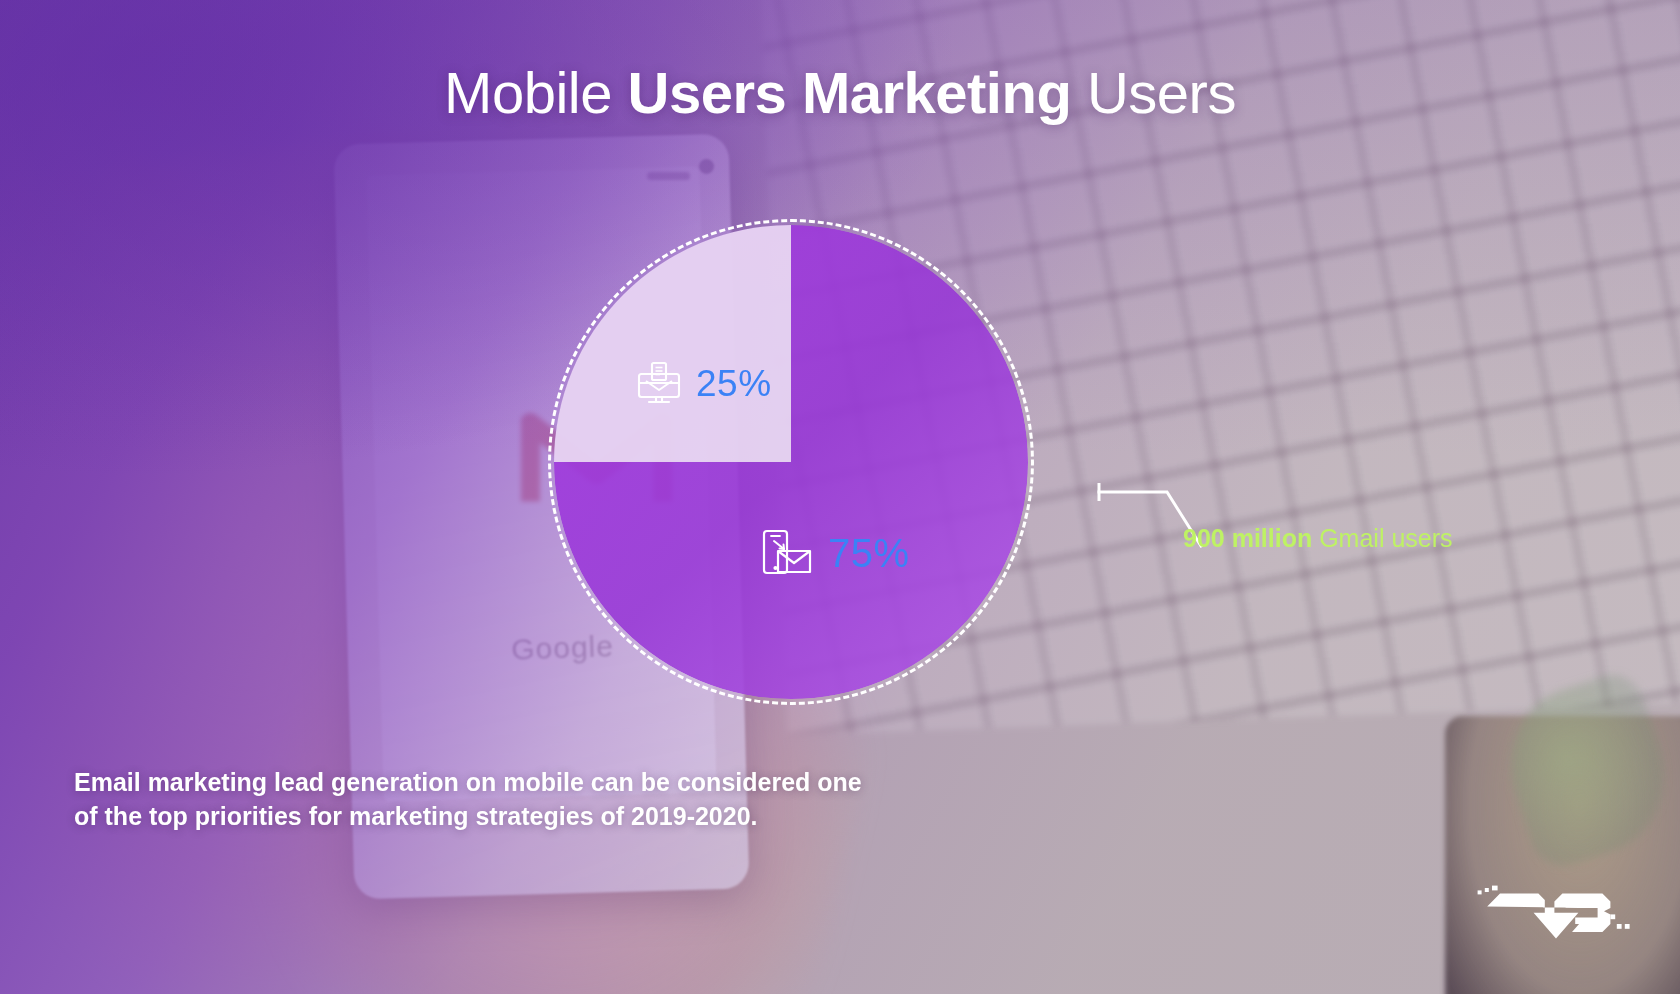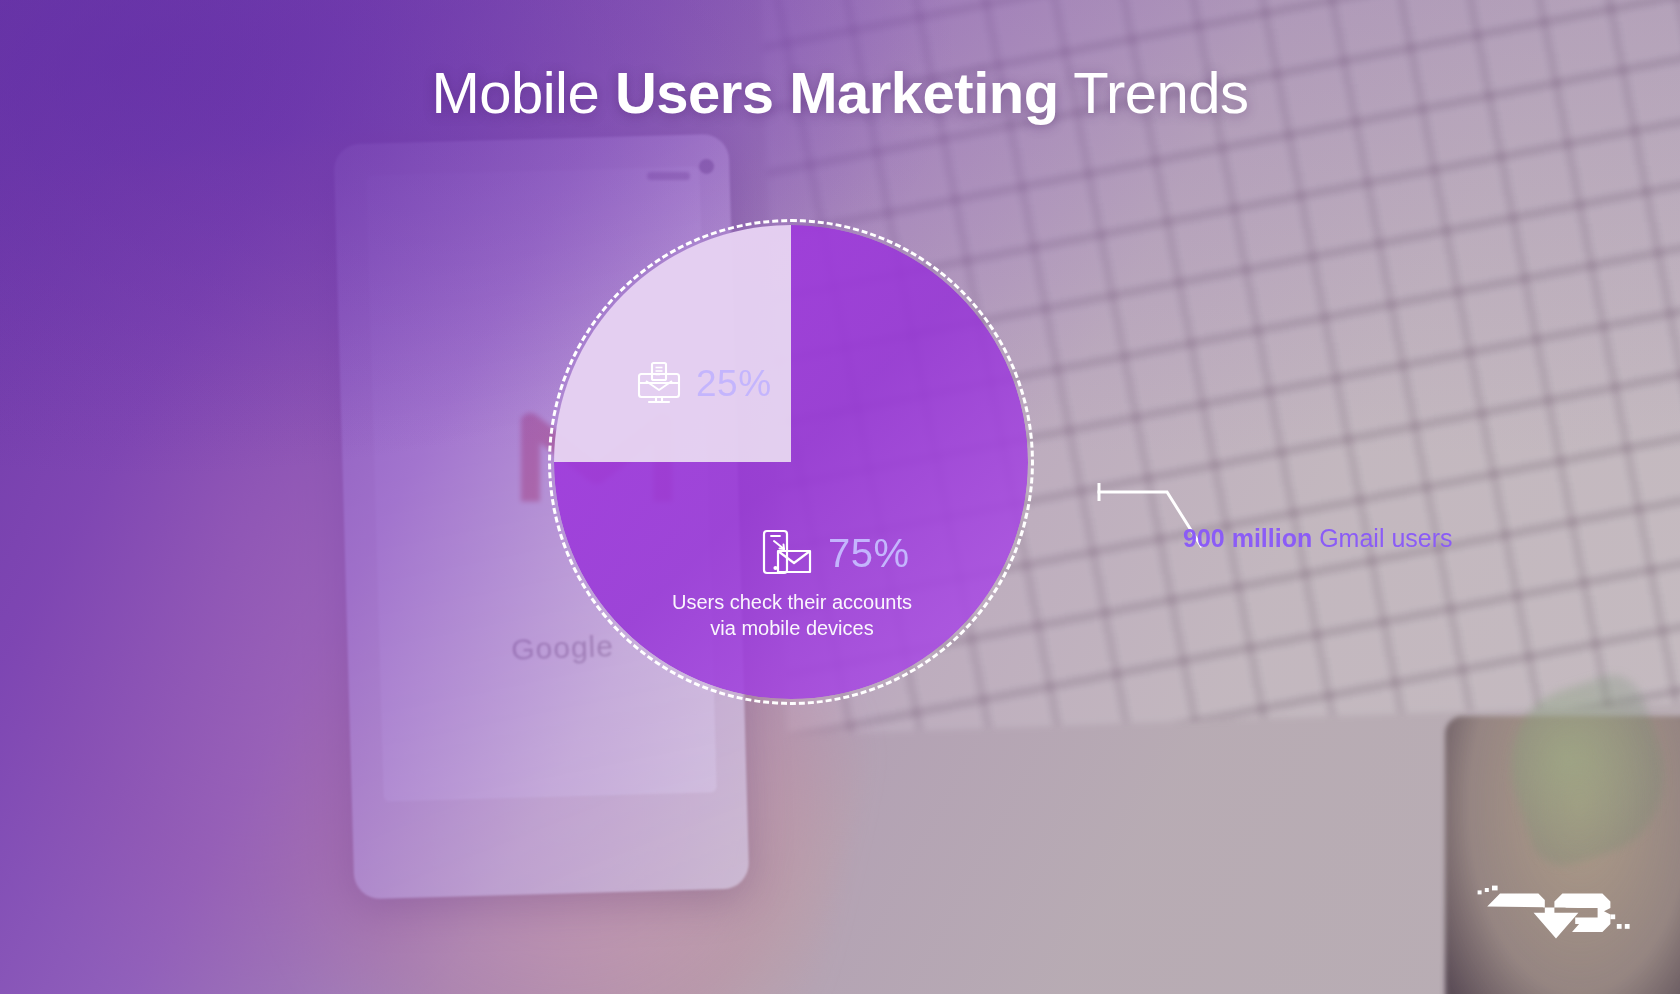--- a/index.html
+++ b/index.html
@@ -244,21 +244,21 @@
     height: 50%;
     background: rgba(245,242,246,0.80);
   }
 
   .pie-label {
     position: absolute;
     display: flex;
     align-items: center;
     gap: 14px;
     z-index: 5;
-    color: #c4b5fd;
+    color: #3b82f6;
   }
   .pie-label .pct {
     font-size: 37px;
     font-weight: 400;
     letter-spacing: 0.5px;
     line-height: 1;
   }
   #label-desktop { left: 88px; top: 142px; }
   #label-mobile  { left: 172px; top: 310px; margin-left: 42px; }
   #label-mobile .pct { font-size: 40px; }
@@ -283,21 +283,21 @@
     top: 470px;
     width: 420px;
     height: 110px;
   }
   #callout svg { position: absolute; left: 0; top: 0; overflow: visible; }
   .callout-text {
     position: absolute;
     left: 88px;
     top: 56px;
     white-space: nowrap;
-    color: #8b5cf6;
+    color: #bef264;
     font-size: 25px;
     line-height: 1;
   }
   .callout-text .bold { font-weight: 700; }
   .callout-text .light { font-weight: 300; }
 
   
   #footnote {
     position: absolute;
     left: 74px;
@@ -338,21 +338,21 @@
     <path d="M6 64 L6 12 L50 46 L94 12 L94 64" fill="none" stroke="#c5221f" stroke-width="13" stroke-linejoin="round"></path>
   </svg>
   <div class="bg-google-word">Google</div>
 
   <div class="bg-plant"></div>
   <div class="bg-plant-leaf"></div>
 
   <div class="bg-overlay"></div>
   <div class="bg-overlay-2"></div>
 
-  <div class="title"><span class="light">Mobile </span><span class="bold">Users Marketing</span><span class="light"> Trends</span></div>
+  <div class="title"><span class="light">Mobile </span><span class="bold">Users Marketing</span><span class="light"> Users</span></div>
 
   <div id="pie-wrap">
     <div class="pie-body">
       <div class="slice-major"></div>
       <div class="slice-minor"></div>
     </div>
     <div class="pie-dash"></div>
 
     <div class="pie-label" id="label-desktop">
       <svg width="46" height="44" viewBox="0 0 46 44">
@@ -376,34 +376,34 @@
         <line x1="9" y1="7" x2="18" y2="7" stroke="#fff" stroke-width="1.8" stroke-linecap="round"></line>
         <circle cx="13.5" cy="39" r="2.1" fill="#fff"></circle>
         <path d="M16 22 L48 22 L48 43 L16 43 Z" fill="none" stroke="#fff" stroke-width="2.2" stroke-linejoin="round"></path>
         <path d="M16 22 L32 34 L48 22" fill="none" stroke="#fff" stroke-width="2.2" stroke-linejoin="round"></path>
         <path d="M12 12 L22 20" stroke="#fff" stroke-width="2" stroke-linecap="round"></path>
         <path d="M22 20 L17.5 19.5 M22 20 L21.5 15.5" stroke="#fff" stroke-width="2" stroke-linecap="round"></path>
       </svg>
       <span class="pct">75%</span>
     </div>
 
-    <div class="pie-caption">
-      <div>Users check their accounts</div>
-      <div>via mobile devices</div>
-    </div>
   </div>
 
   <div id="callout">
     <svg width="420" height="120">
       <path d="M4 22 L72 22 L106 76" fill="none" stroke="#ffffff" stroke-width="3" stroke-linejoin="miter" stroke-linecap="square"></path>
       <line x1="4" y1="13" x2="4" y2="31" stroke="#ffffff" stroke-width="3"></line>
     </svg>
     <div class="callout-text"><span class="bold">900 million</span><span class="light"> Gmail users</span></div>
   </div>
 
+  <div id="footnote">
+    <div>Email marketing lead generation on mobile can be considered one</div>
+    <div>of the top priorities for marketing strategies of 2019-2020.</div>
+  </div>
 
   <svg id="logo" viewBox="0 0 200 74">
     <g fill="#ffffff">
       <rect x="2" y="10" width="5" height="5"></rect>
       <rect x="11" y="7" width="5" height="5"></rect>
       <rect x="20" y="4" width="7" height="6"></rect>
       <path d="M14 30 L30 14 L78 14 L86 22 L86 38 L72 38 L100 70 L128 38 L98 38 L98 24 L108 14 L158 14 L168 24 L168 32 L160 36 L168 40 L168 52 L158 62 L120 62 L136 44 L152 44 L152 52 L124 52 L124 44 L152 44 L152 32 L112 32 L112 24 L152 24 L152 32 M36 24 L72 24 L72 28 L36 28 Z"></path>
       <path d="M12 32 L28 16 L80 16 L88 24 L88 40 L76 40 L100 68 L74 40 L36 40 L36 56 L18 56 L18 32 Z" opacity="0"></path>
       <path d="M10 34 L26 18 L78 18 L84 24 L84 38 L66 38 L92 68 L100 58 L108 68 L134 38 L100 38 L100 26 L110 18 L156 18 L164 26 L164 33 L157 36.5 L164 40 L164 52 L156 60 L118 60 L131 44 L150 44 L150 50 L128 50 L128 44 L150 44 L150 34 L112 34 L112 26 L150 26 L150 34 Z" opacity="0"></path>
       <rect x="168" y="40" width="6" height="6"></rect>

